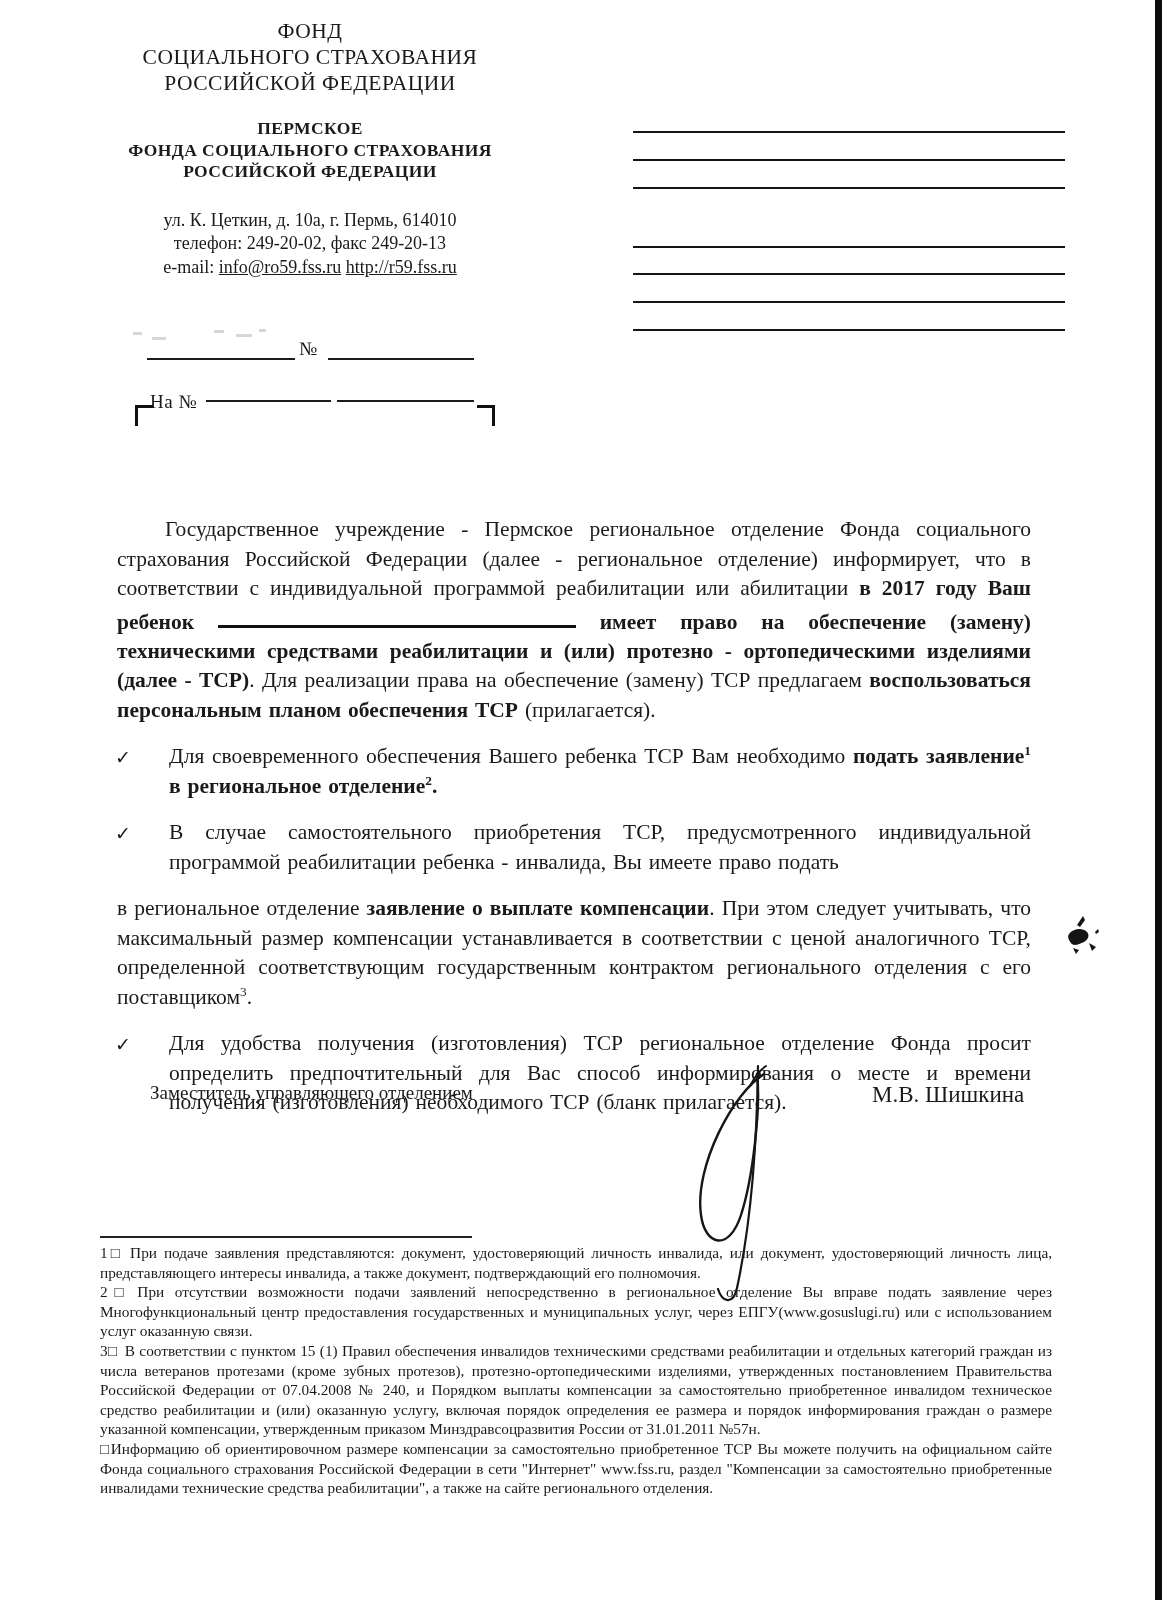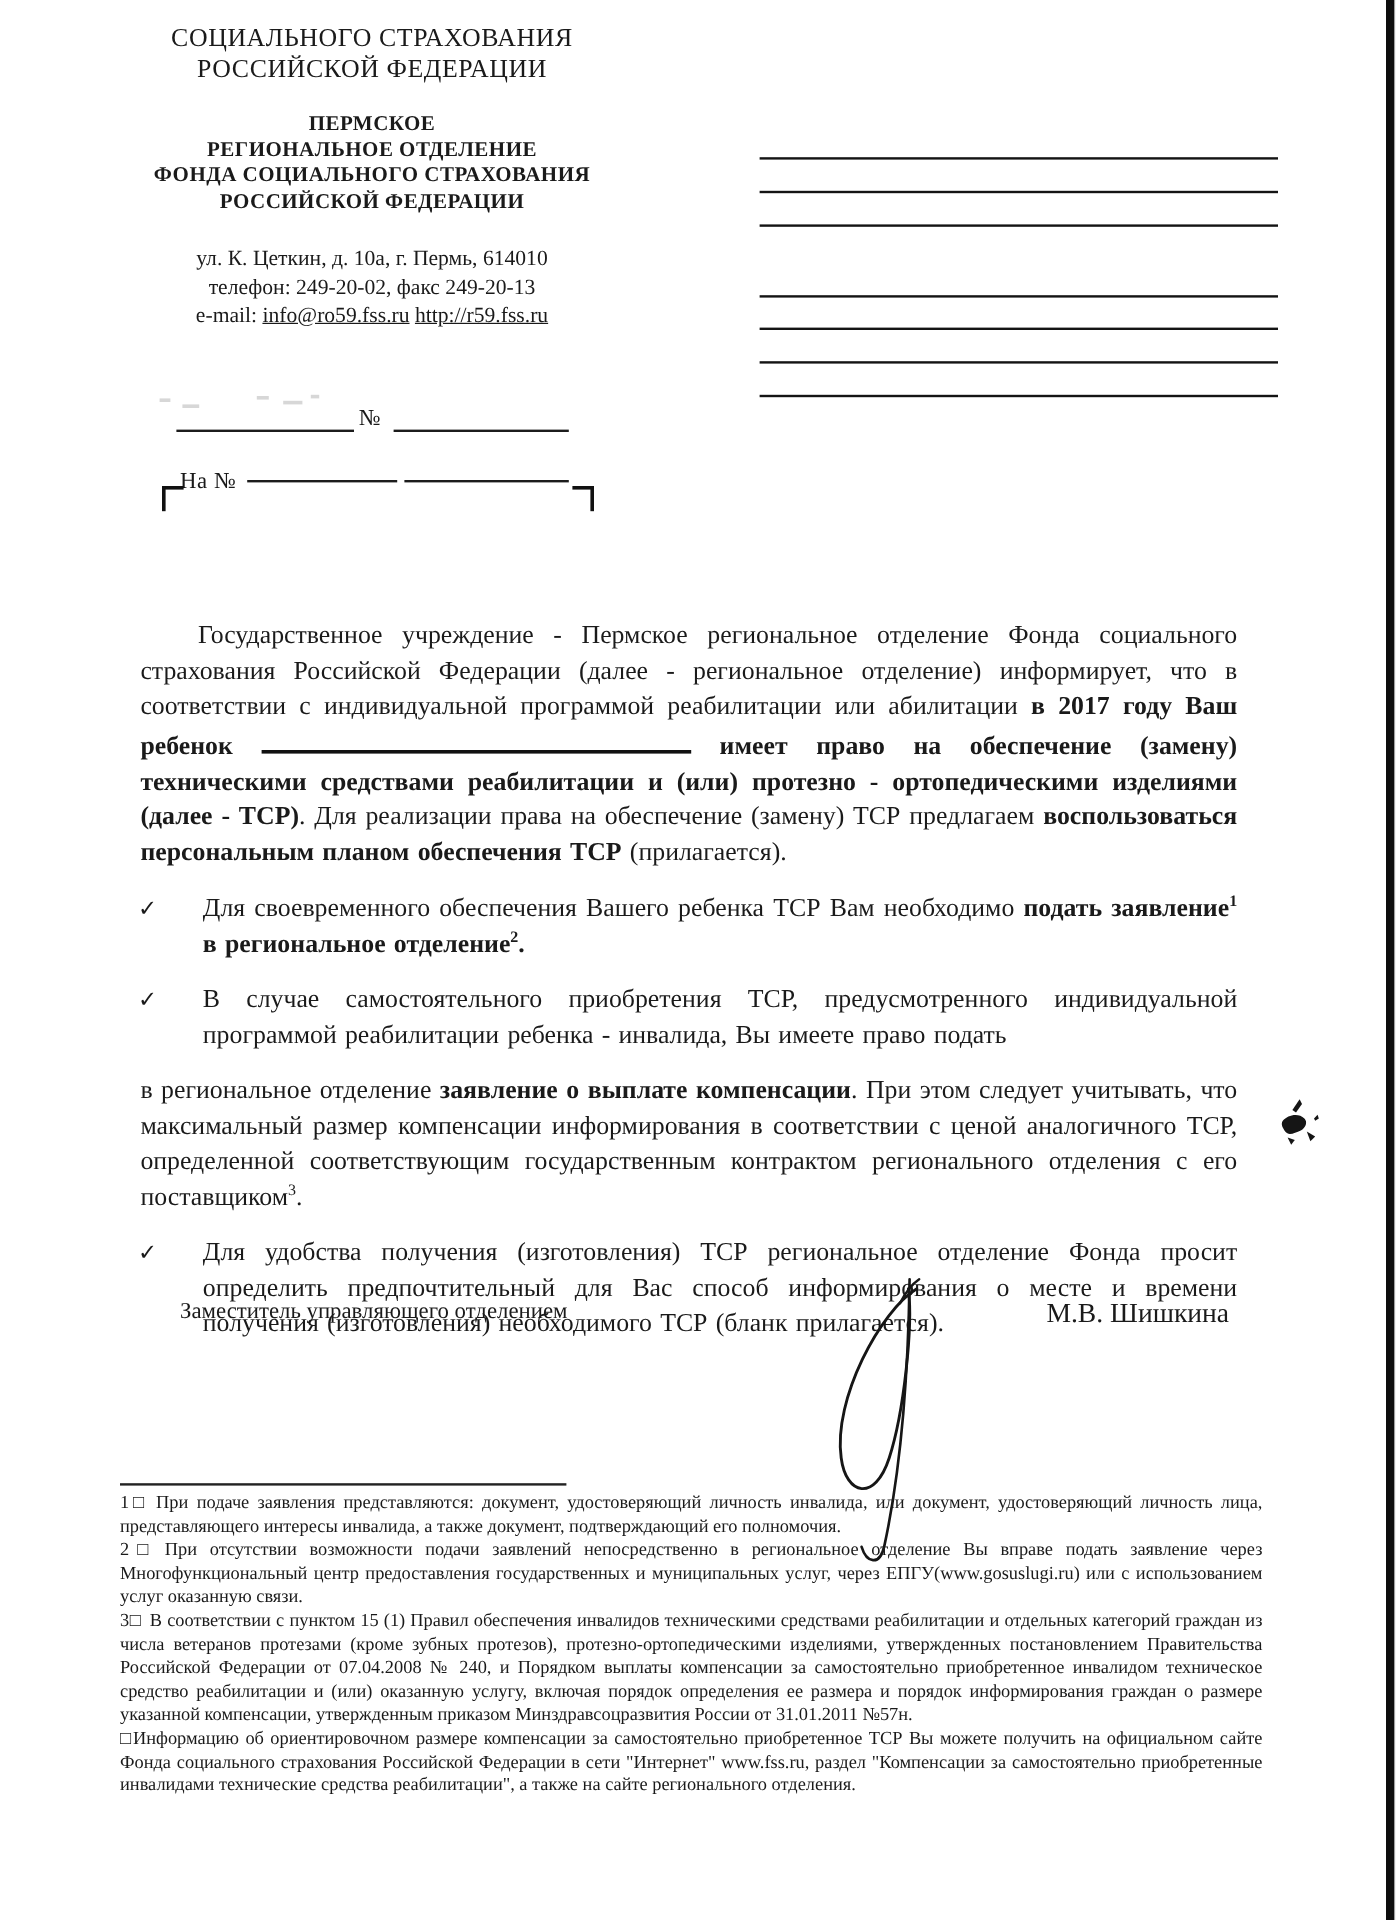--- a/index.html
+++ b/index.html
@@ -80,26 +80,26 @@
 </style>
 </head>
 <body>
 
 <div class="page">
 
   <div class="scan-edge"></div>
 
   <header class="letterhead">
     <div class="fund">
+      <div>ФОНД</div>
       <div>СОЦИАЛЬНОГО СТРАХОВАНИЯ</div>
       <div>РОССИЙСКОЙ ФЕДЕРАЦИИ</div>
     </div>
     <div class="institution">
       <div>ПЕРМСКОЕ</div>
-      <div>РЕГИОНАЛЬНОЕ  ОТДЕЛЕНИЕ</div>
       <div>ФОНДА СОЦИАЛЬНОГО СТРАХОВАНИЯ</div>
       <div>РОССИЙСКОЙ  ФЕДЕРАЦИИ</div>
     </div>
     <div class="contacts">
       <div>ул. К. Цеткин, д. 10а, г. Пермь, 614010</div>
       <div>телефон: 249-20-02,  факс 249-20-13</div>
       <div>
         <span>e-mail:</span>
         <span class="u">info@ro59.fss.ru</span>
         <span class="u">http://r59.fss.ru</span>
@@ -138,21 +138,21 @@
 
     <div class="check-item">
       <span class="check">✓</span>
       <p><span>Для своевременного обеспечения Вашего ребенка ТСР Вам необходимо </span><b>подать заявление</b><sup><b>1</b></sup><b> в региональное отделение</b><sup><b>2</b></sup><b>.</b></p>
     </div>
 
     <div class="check-item">
       <span class="check">✓</span>
       <p>В случае самостоятельного приобретения ТСР, предусмотренного индивидуальной программой реабилитации ребенка - инвалида, Вы имеете право подать</p>
     </div>
-    <p><span>в региональное отделение </span><b>заявление о выплате компенсации</b><span>. При этом следует учитывать, что максимальный размер компенсации информирования в соответствии с ценой аналогичного ТСР, определенной соответствующим государственным контрактом регионального отделения с его поставщиком</span><sup>3</sup><span>.</span></p>
+    <p><span>в региональное отделение </span><b>заявление о выплате компенсации</b><span>. При этом следует учитывать, что максимальный размер компенсации устанавливается в соответствии с ценой аналогичного ТСР, определенной соответствующим государственным контрактом регионального отделения с его поставщиком</span><sup>3</sup><span>.</span></p>
 
     <div class="check-item">
       <span class="check">✓</span>
       <p>Для удобства получения (изготовления) ТСР региональное отделение Фонда просит определить предпочтительный для Вас способ информирования о месте и времени получения (изготовления) необходимого ТСР (бланк прилагается).</p>
     </div>
   </main>
 
   <div class="sig-title">Заместитель управляющего отделением</div>
   <svg class="sig-stroke" width="130" height="280" viewBox="0 0 130 280">
     <path d="M92,28 C62,46 22,120 29,169 C33,200 57,206 69,169 C81,132 89,60 85,28" fill="none" stroke="#161616" stroke-width="2.4" stroke-linecap="round"></path>

